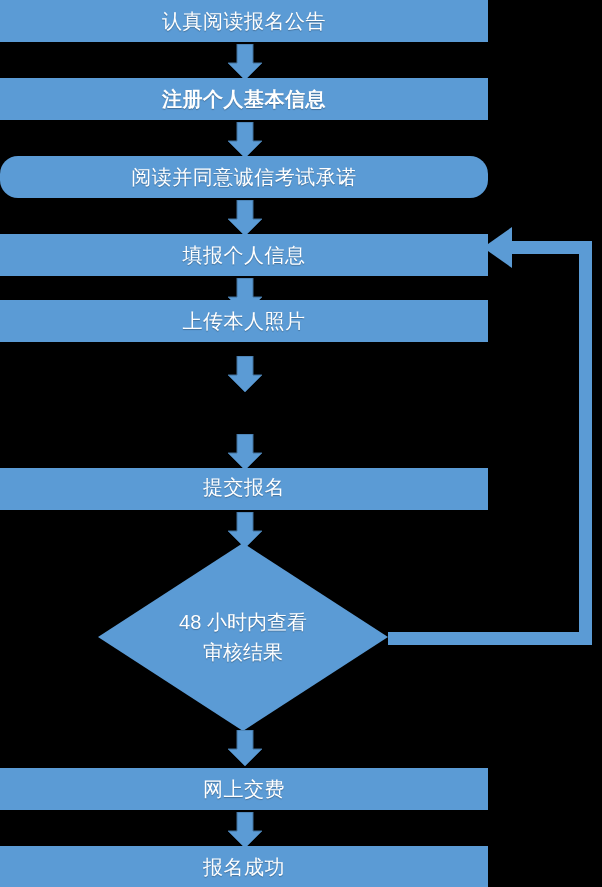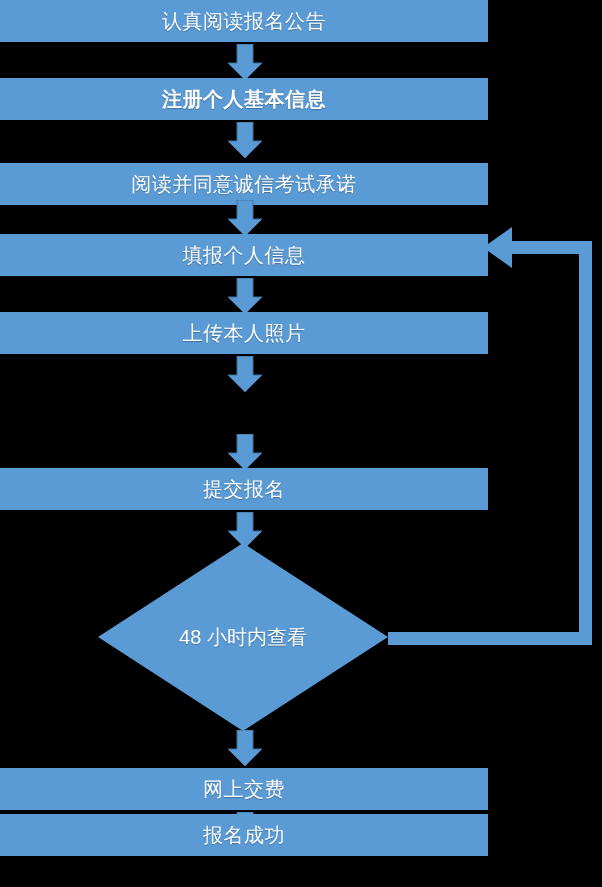--- a/index.html
+++ b/index.html
@@ -119,73 +119,74 @@
   <div class="node-box" style="top:78px;font-weight:bold;">
     <span class="node-label">注册个人基本信息</span>
   </div>
 
   <div class="arrow-down" style="left:228px; top:122px;">
     <svg width="34" height="36" viewBox="0 0 34 36" xmlns="http://www.w3.org/2000/svg">
       <polygon points="9,0 25,0 25,19 34,19 17,36 0,19 9,19" fill="#5B9BD5" stroke="#41719C" stroke-width="1"></polygon>
     </svg>
   </div>
 
-  <div class="node-box" style="top:163px;">
+  <div class="node-box" style="top:156px;border-radius:18px;">
     <span class="node-label">阅读并同意诚信考试承诺</span>
   </div>
 
   <div class="arrow-down" style="left:228px; top:200px;">
     <svg width="34" height="36" viewBox="0 0 34 36" xmlns="http://www.w3.org/2000/svg">
       <polygon points="9,0 25,0 25,19 34,19 17,36 0,19 9,19" fill="#5B9BD5" stroke="#41719C" stroke-width="1"></polygon>
     </svg>
   </div>
 
   <div class="node-box" style="top:234px;text-align:center;">
     <span class="node-label">填报个人信息</span>
   </div>
 
   <div class="arrow-down" style="left:228px; top:278px;">
     <svg width="34" height="36" viewBox="0 0 34 36" xmlns="http://www.w3.org/2000/svg">
       <polygon points="9,0 25,0 25,19 34,19 17,36 0,19 9,19" fill="#5B9BD5" stroke="#41719C" stroke-width="1"></polygon>
     </svg>
   </div>
 
-  <div class="node-box" style="top:312px;">
+  <div class="node-box" style="top:300px;">
     <span class="node-label">上传本人照片</span>
   </div>
 
   <div class="arrow-down" style="left:228px; top:356px;">
     <svg width="34" height="36" viewBox="0 0 34 36" xmlns="http://www.w3.org/2000/svg">
       <polygon points="9,0 25,0 25,19 34,19 17,36 0,19 9,19" fill="#5B9BD5" stroke="#41719C" stroke-width="1"></polygon>
     </svg>
   </div>
 
 
   <div class="arrow-down" style="left:228px; top:434px;">
     <svg width="34" height="36" viewBox="0 0 34 36" xmlns="http://www.w3.org/2000/svg">
       <polygon points="9,0 25,0 25,19 34,19 17,36 0,19 9,19" fill="#5B9BD5" stroke="#41719C" stroke-width="1"></polygon>
     </svg>
   </div>
 
-  <div class="node-box" style="top:468px;">
+  <div class="node-box" style="top:468px;font-family:Liberation Mono, monospace;">
     <span class="node-label">提交报名</span>
   </div>
 
   <div class="arrow-down" style="left:228px; top:512px;">
     <svg width="34" height="36" viewBox="0 0 34 36" xmlns="http://www.w3.org/2000/svg">
       <polygon points="9,0 25,0 25,19 34,19 17,36 0,19 9,19" fill="#5B9BD5" stroke="#41719C" stroke-width="1"></polygon>
     </svg>
   </div>
 
   <div class="decision">
     <svg width="290" height="188" viewBox="0 0 290 188" xmlns="http://www.w3.org/2000/svg">
       <polygon points="145,0 290,94 145,188 0,94" fill="#5B9BD5"></polygon>
     </svg>
     <div class="decision-label">
       <span>48 小时内查看</span>
+      <span>审核结果</span>
     </div>
   </div>
 
   <div class="loop-seg loop-h-bottom"></div>
   <div class="loop-seg loop-v-right"></div>
   <div class="loop-seg loop-h-top"></div>
   <div class="loop-head">
     <svg width="34" height="41" viewBox="0 0 34 41" xmlns="http://www.w3.org/2000/svg">
       <polygon points="0,20.5 29,0 29,41" fill="#5B9BD5"></polygon>
     </svg>
@@ -200,17 +201,17 @@
   <div class="node-box" style="top:768px;text-align:center;">
     <span class="node-label">网上交费</span>
   </div>
 
   <div class="arrow-down" style="left:228px; top:812px;">
     <svg width="34" height="36" viewBox="0 0 34 36" xmlns="http://www.w3.org/2000/svg">
       <polygon points="9,0 25,0 25,19 34,19 17,36 0,19 9,19" fill="#5B9BD5" stroke="#41719C" stroke-width="1"></polygon>
     </svg>
   </div>
 
-  <div class="node-box" style="top:814px;">
+  <div class="node-box" style="top:846px;">
     <span class="node-label">报名成功</span>
   </div>
 
 </div>
 
 </body></html>

